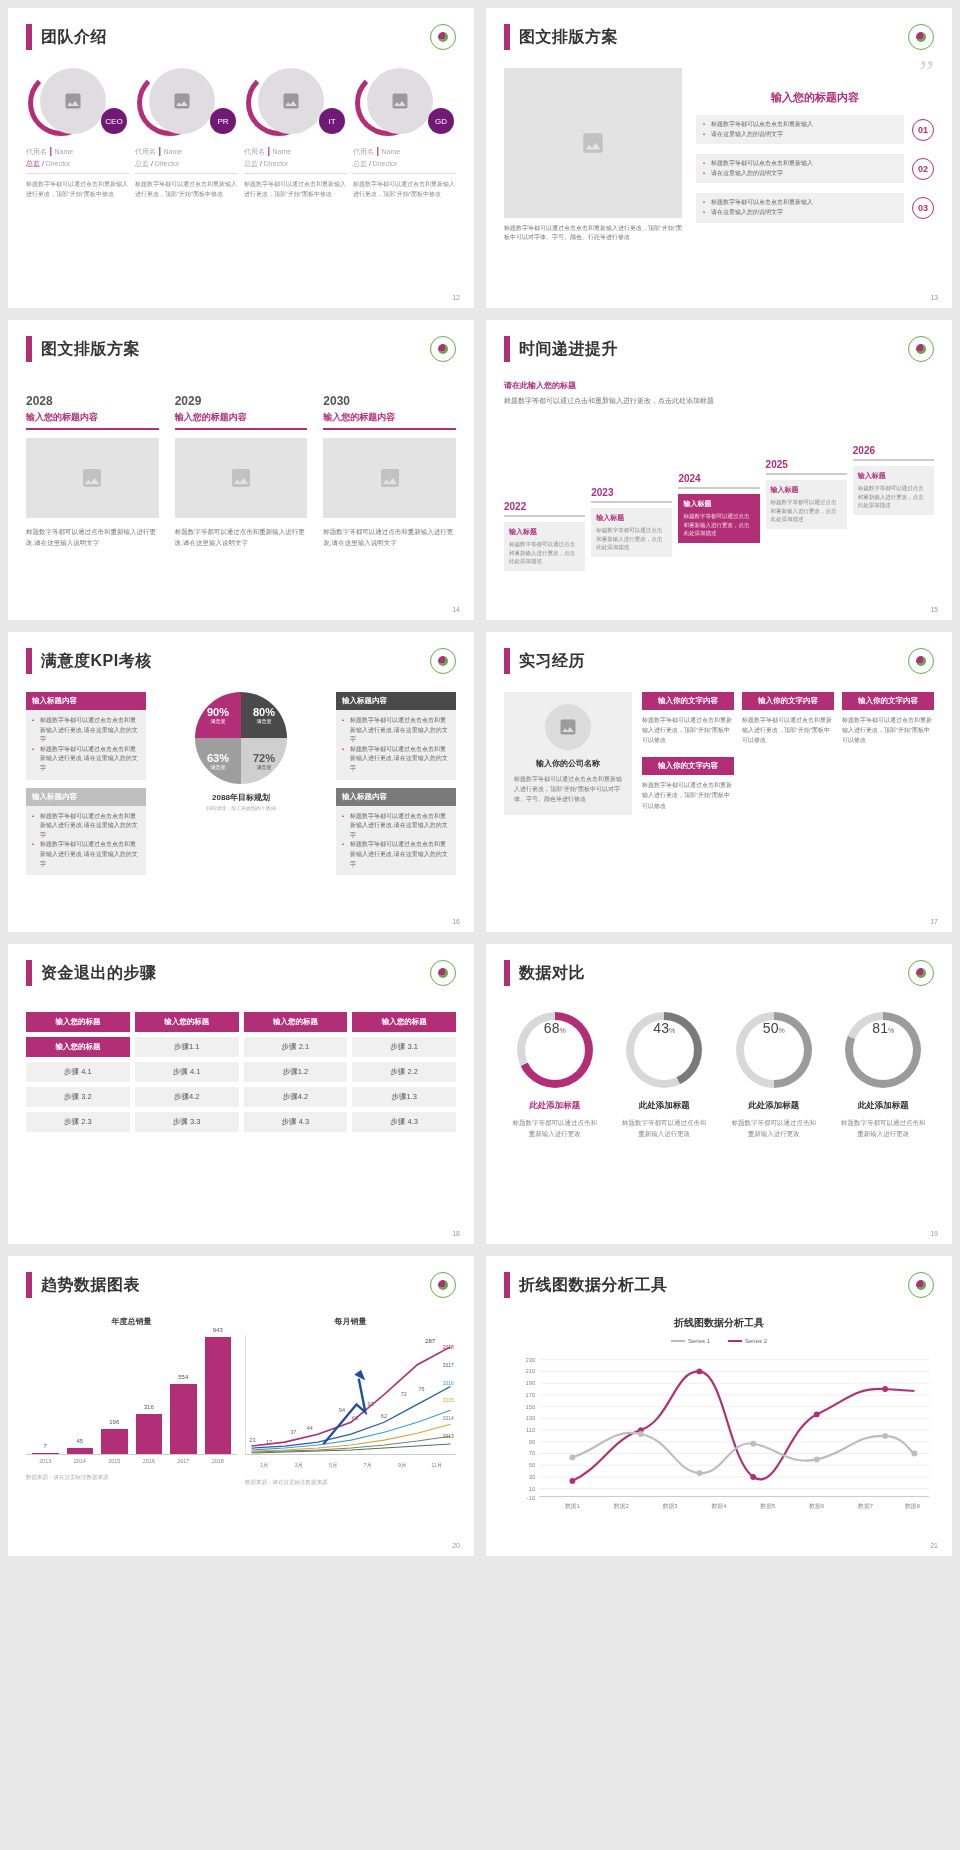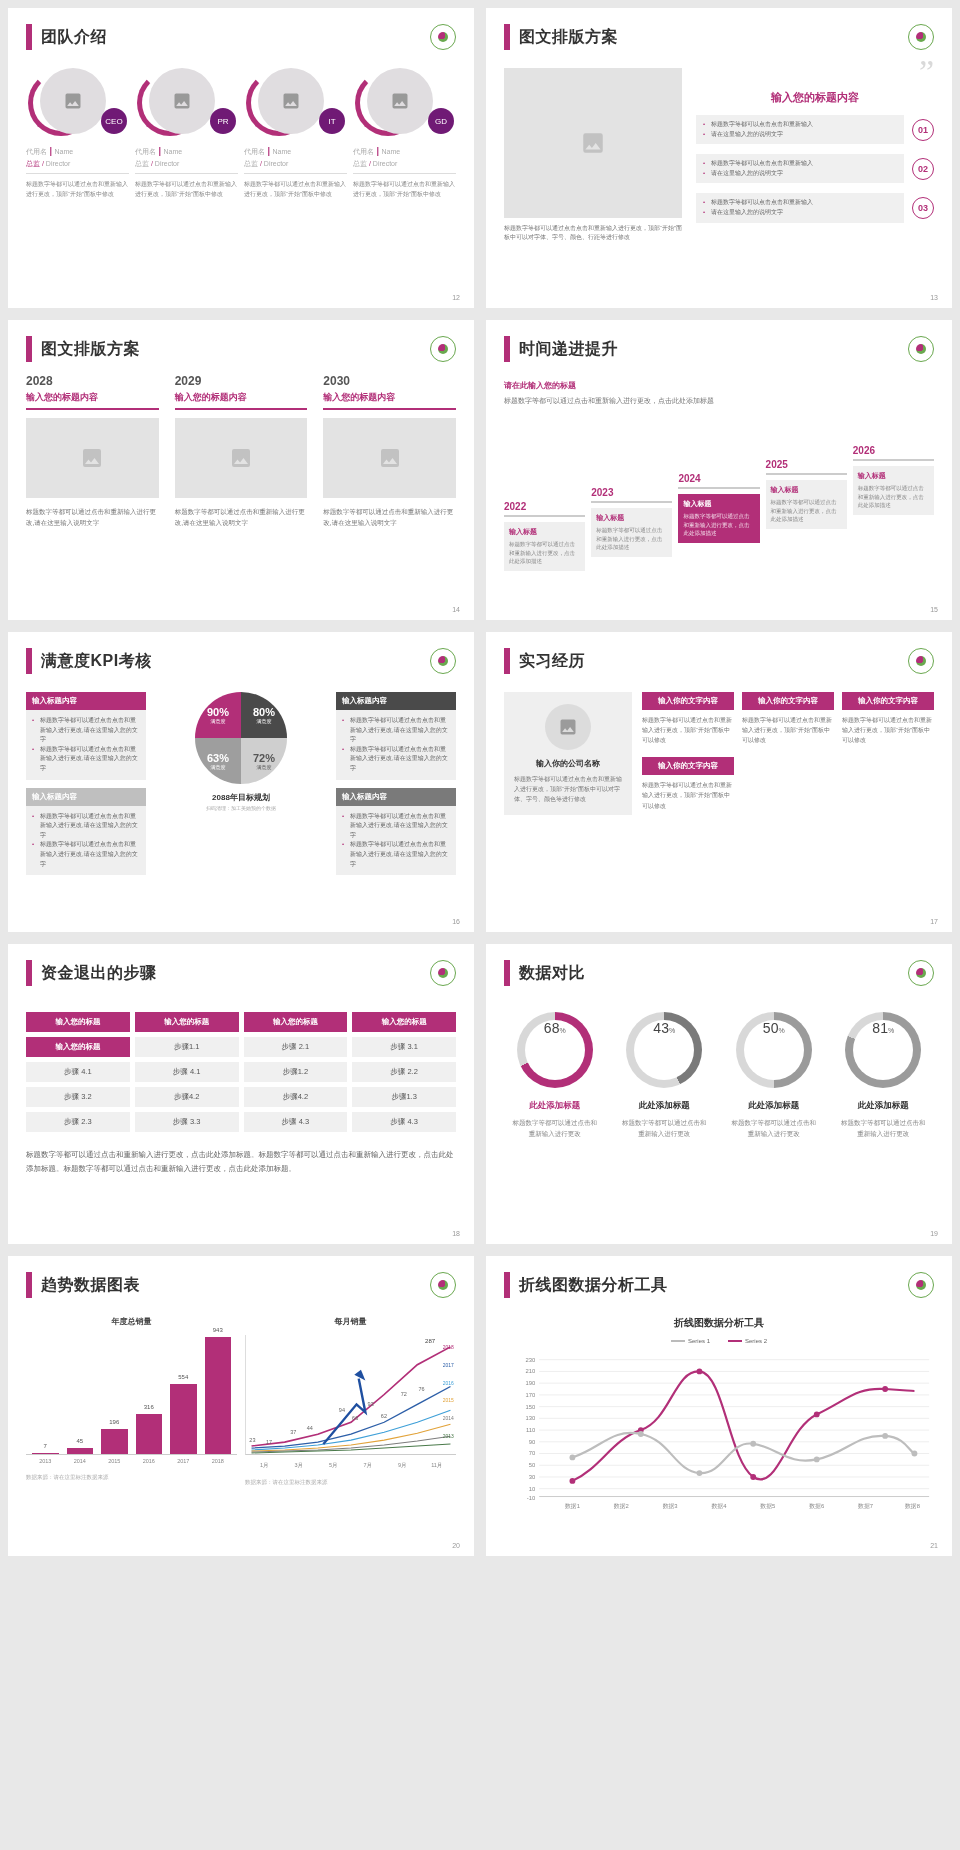--- a/index.html
+++ b/index.html
@@ -75,21 +75,21 @@
   .quote { position: absolute; right: 0; top: -8px; font-size: 34px; color: #d9d9d9; line-height: .7; font-family: "Liberation Serif", serif; }
   .s13-h { font-size: 11px; font-weight: bold; color: #b22f78; text-align: center; margin-top: 22px; }
   .s13-item { display: flex; align-items: center; gap: 8px; margin-top: 10px; }
   .s13-box { flex: 1; background: #f0f0f0; padding: 5px 7px; }
   .s13-num { width: 22px; height: 22px; border-radius: 50%; border: 1.5px solid #b22f78;
              color: #b22f78; font-size: 9px; font-weight: bold; display: flex; align-items: center; justify-content: center; }
   .bullet { font-size: 6px; color: #666; line-height: 1.6; padding-left: 8px; position: relative; }
   .bullet:before { content: "•"; position: absolute; left: 0; color: #b22f78; }
 
   
-  .s14-row { display: flex; gap: 16px; margin-top: 12px; }
+  .s14-row { display: flex; gap: 16px; margin-top: 32px; }
   .s14-col { flex: 1; }
   .s14-year { font-size: 12px; font-weight: bold; color: #555; }
   .s14-t { font-size: 9px; font-weight: bold; color: #b22f78; margin-top: 3px; }
   .s14-ul { height: 2px; background: #b22f78; width: 100%; margin-top: 4px; }
   .s14-col .ph { height: 80px; margin-top: 8px; }
   .s14-d { font-size: 6.5px; color: #777; line-height: 1.7; margin-top: 8px; }
 
   
   .s15-sub { font-size: 8px; color: #b22f78; font-weight: bold; margin-top: 18px; }
   .s15-p { font-size: 7px; color: #777; line-height: 1.7; margin-top: 4px; }
@@ -532,21 +532,20 @@
       <div class="s18-c">步骤 3.2</div>
       <div class="s18-c">步骤4.2</div>
       <div class="s18-c">步骤4.2</div>
 
       <div class="s18-c">步骤1.3</div>
       <div class="s18-c">步骤 2.3</div>
       <div class="s18-c">步骤 3.3</div>
       <div class="s18-c">步骤 4.3</div>
       <div class="s18-c">步骤 4.3</div>
     </div>
-    <div class="s18-p">标题数字等都可以通过点击和重新输入进行更改，点击此处添加标题。标题数字等都可以通过点击和重新输入进行更改，点击此处添加标题。标题数字等都可以通过点击和重新输入进行更改，点击此处添加标题。</div>
     <div class="pnum">18</div>
   </div>
 
   <div class="slide">
     <div class="s-head">
       <div class="s-bar"></div>
       <div class="s-title">数据对比</div>
     </div>
     <div class="logo">
         <i></i>

